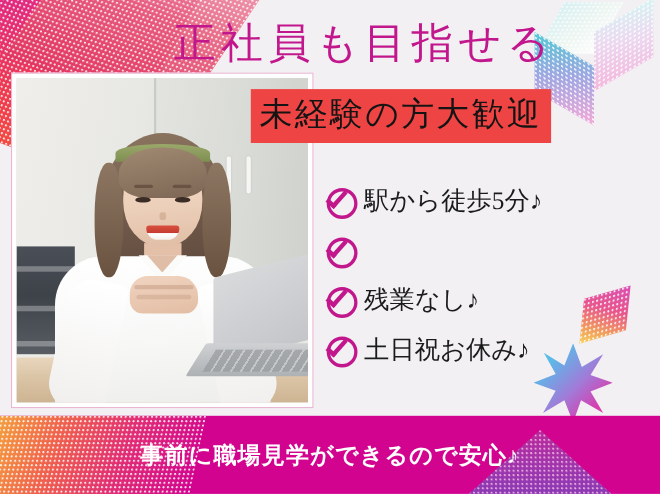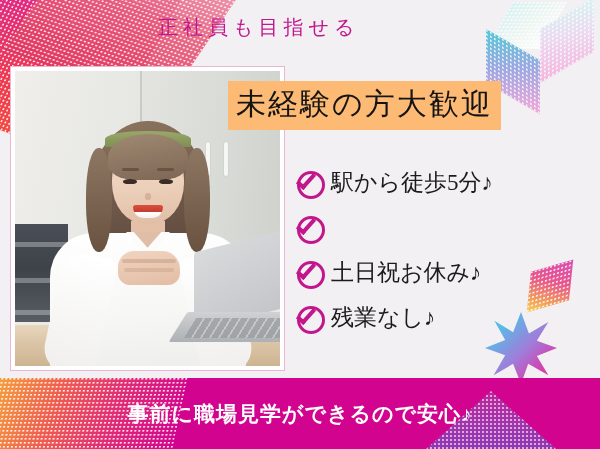--- a/index.html
+++ b/index.html
@@ -367,35 +367,35 @@
       #b3b6b9;
     opacity: .75;
     z-index: 7;
   }
 
   
   .headline {
     position: absolute;
     left: 158px;
     top: 14px;
-    font-size: 20px;
+    font-size: 38px;
     letter-spacing: 5px;
     color: #c2178c;
     font-family: "Liberation Serif", "DejaVu Serif", serif;
     white-space: nowrap;
     z-index: 7;
   }
 
   
   .subhead {
     position: absolute;
     left: 228px;
     top: 81px;
     padding: 3px 8px 5px 8px;
-    background: #fdba74;
+    background: #ef4444;
     font-size: 30px;
     letter-spacing: 2px;
     color: #141414;
     white-space: nowrap;
     z-index: 7;
   }
 
   
   .bullets {
     position: absolute;
@@ -557,29 +557,29 @@
         <span class="ring"></span>
           <span class="tick"></span>
       </span>
     </div>
 
     <div class="bullet">
       <span class="check-icon">
         <span class="ring"></span>
           <span class="tick"></span>
       </span>
-      <span class="bullet-text">土日祝お休み♪</span>
+      <span class="bullet-text">残業なし♪</span>
     </div>
 
     <div class="bullet">
       <span class="check-icon">
         <span class="ring"></span>
           <span class="tick"></span>
       </span>
-      <span class="bullet-text">残業なし♪</span>
+      <span class="bullet-text">土日祝お休み♪</span>
     </div>
 
   </div>
 
   <div class="bottom-band">
     <div class="band-left-grad halftone"></div>
     <div class="band-right-tri halftone"></div>
     <div class="band-text">事前に職場見学ができるので安心♪</div>
   </div>
 

